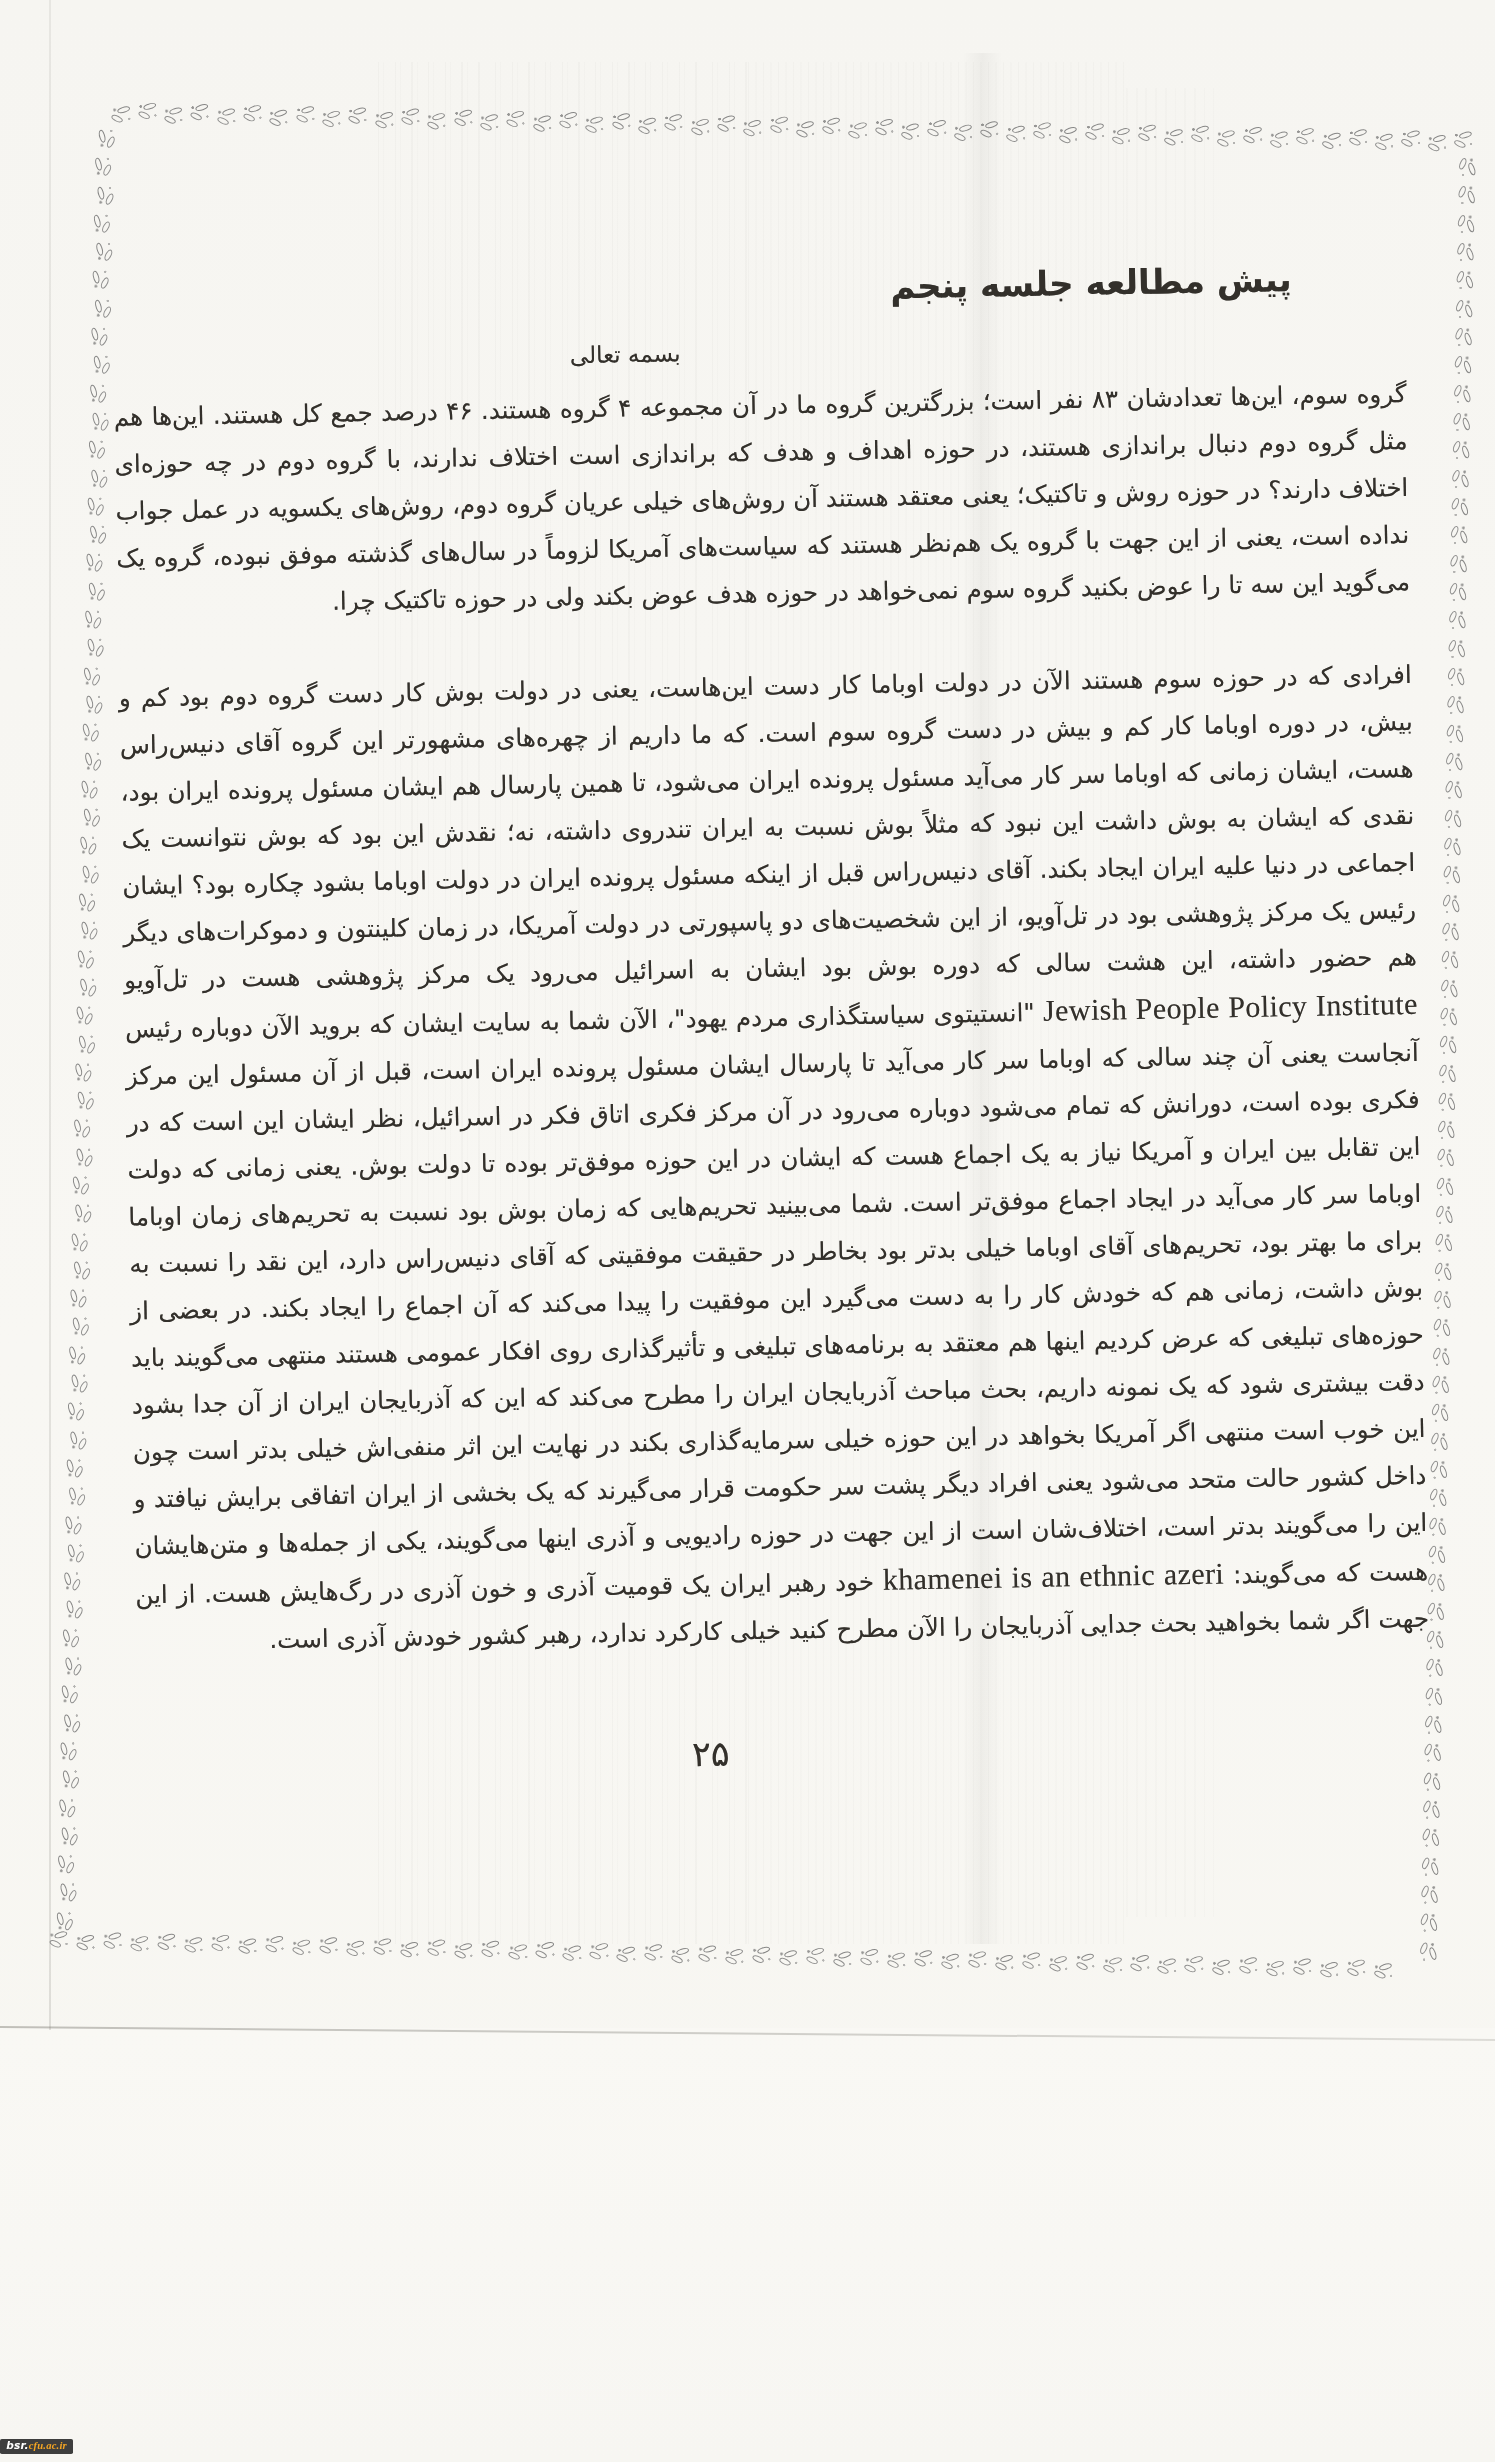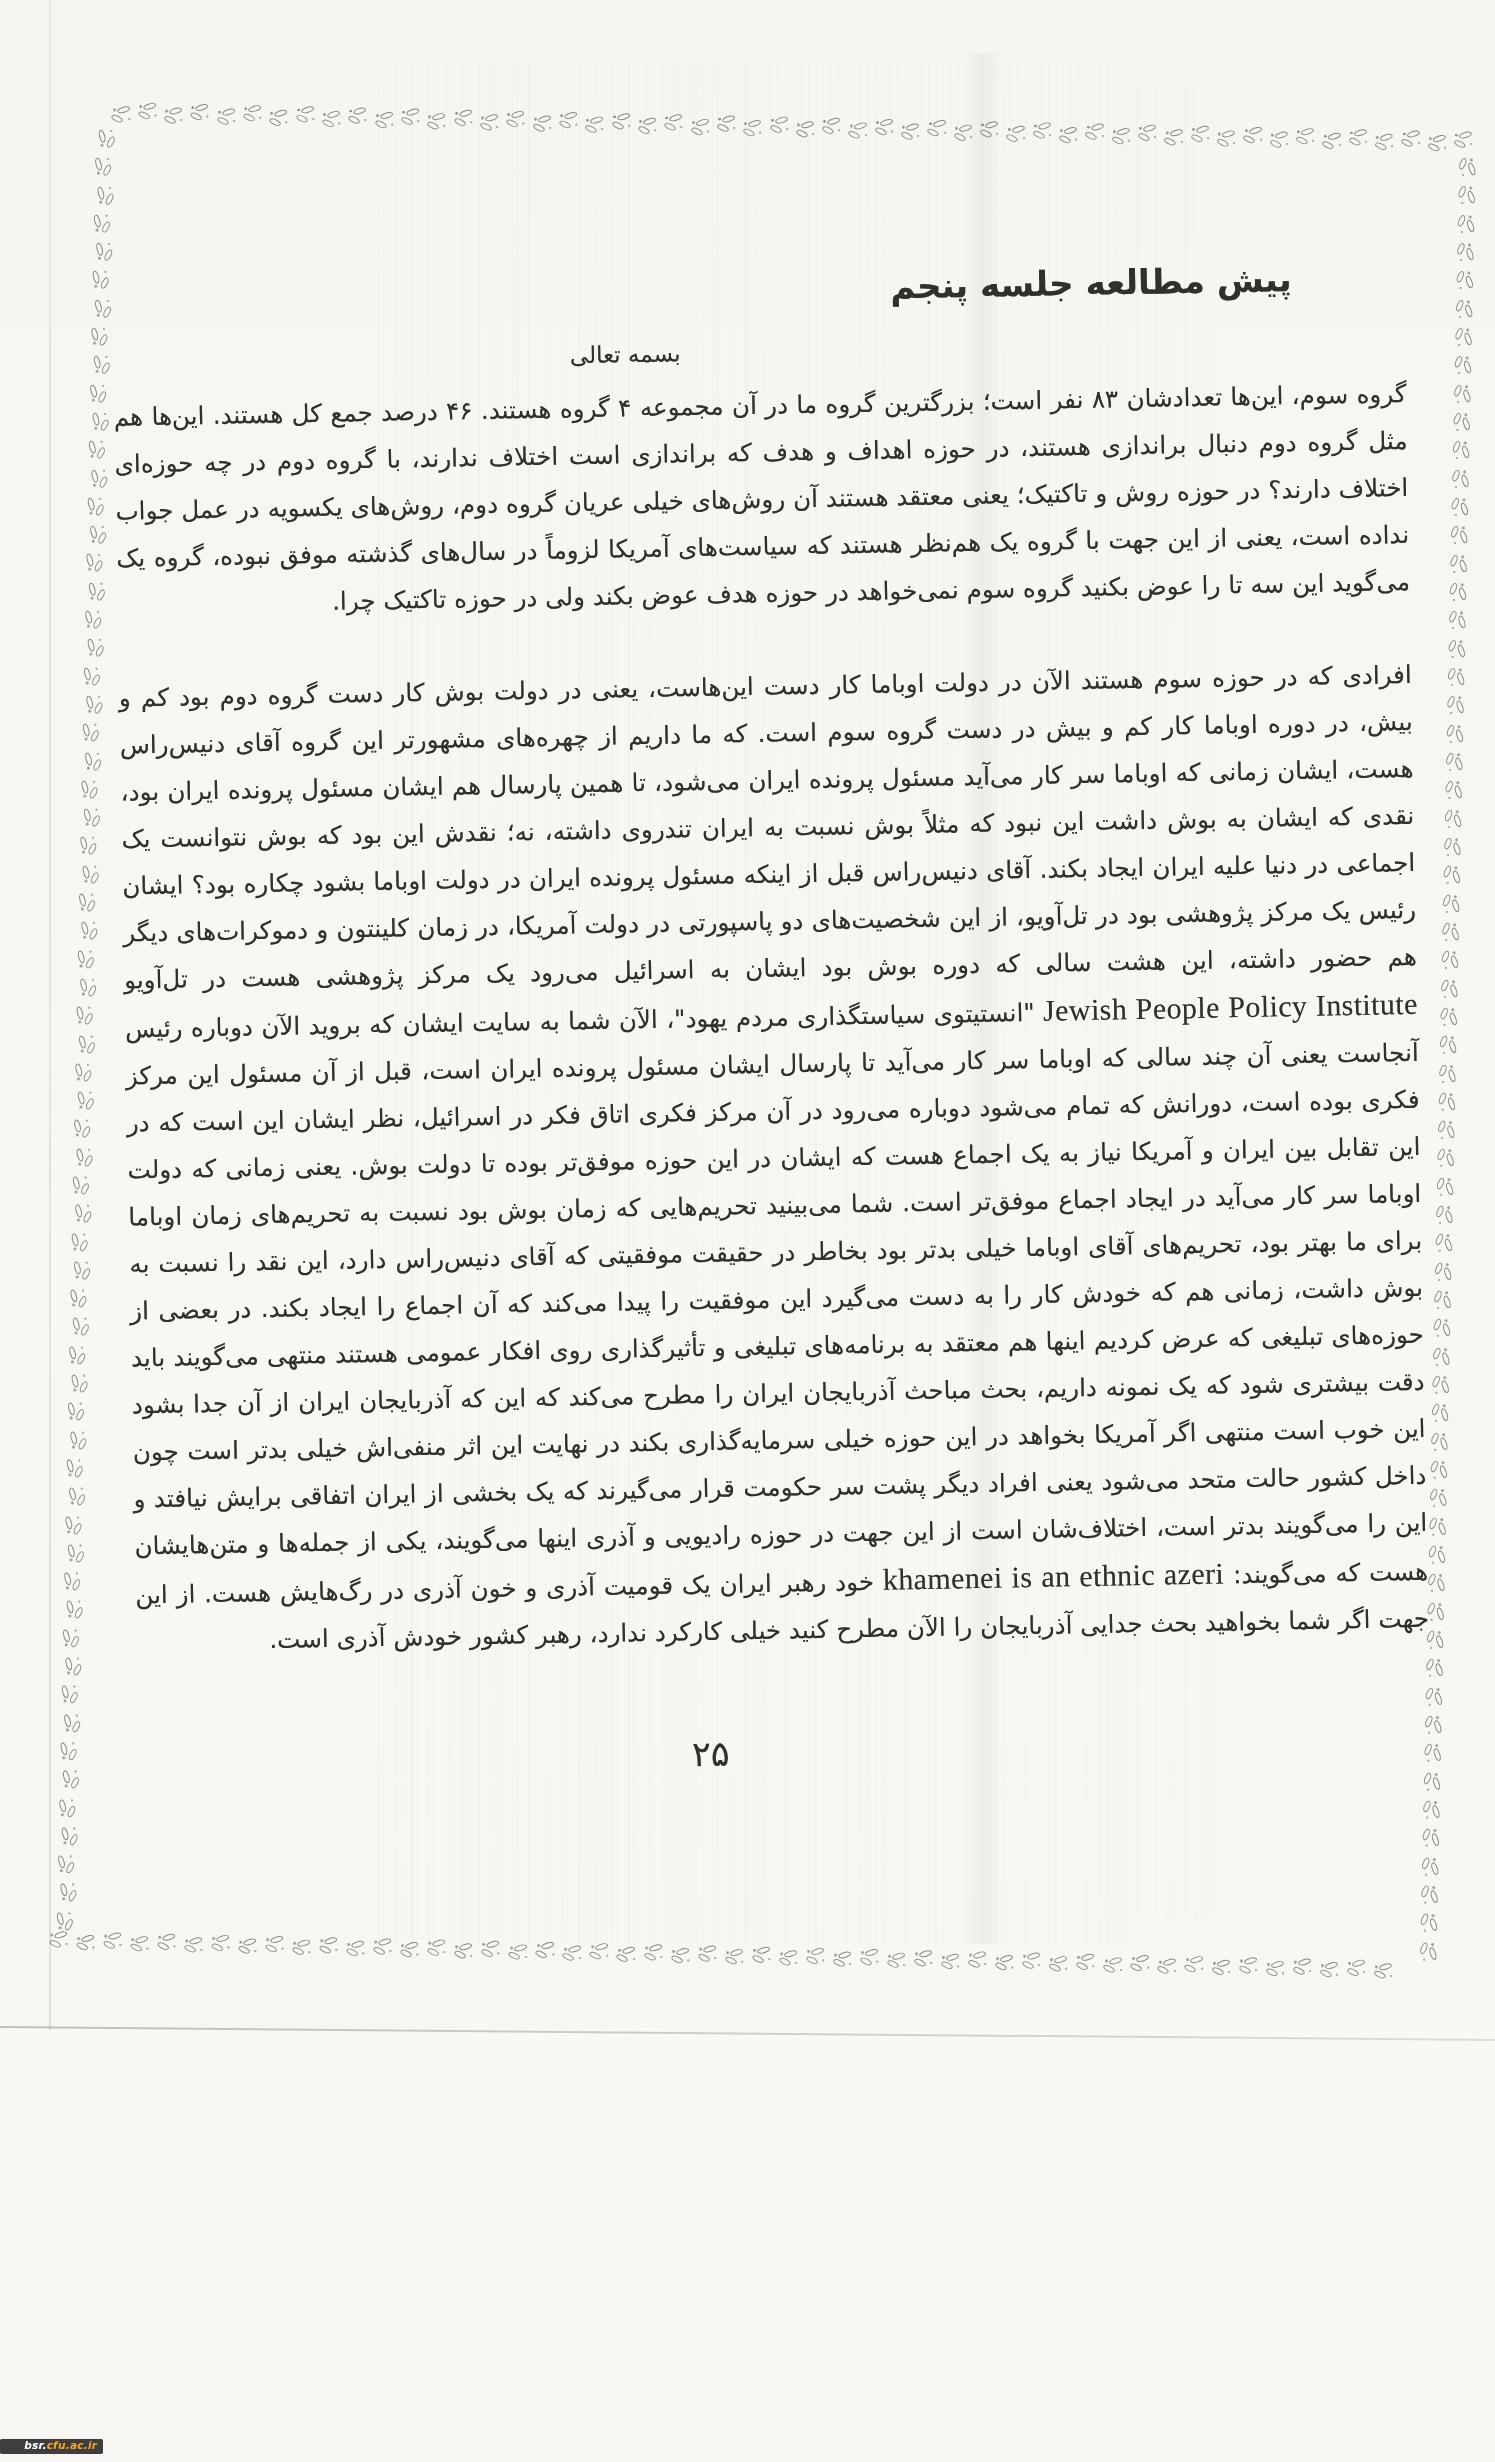--- a/index.html
+++ b/index.html
@@ -60,22 +60,22 @@
   .para{margin:0;text-align:justify;}
   .para.first{margin-top:12.3px;}
   .para + .para{margin-top:46px;}
   .latin{font-family:"Liberation Serif",serif;font-size:30px;letter-spacing:0.4px;white-space:nowrap;}
   .page-number{margin-top:76px;text-align:center;font-size:35px;letter-spacing:1.8px;
      transform:translateX(-74px);}
   
   .watermark{position:absolute;left:0;top:2439px;background:#3e3e3e;border-radius:1.8px;
      padding:0.9px 6.2px 2.6px 6.2px;font-size:10.6px;line-height:11.4px;font-style:italic;font-weight:bold;
      font-family:"DejaVu Sans",sans-serif;letter-spacing:0.2px;}
-  .wm-prefix{color:#ffffff;margin-left:18px;}
-  .wm-site{color:#f5a623;}
+  .wm-prefix{color:#ffffff;}
+  .wm-site{color:#f5a623;font-family:Liberation Serif, serif;}
 </style>
 </head>
 <body>
 
 <div class="streak s1"></div>
 <div class="streak s2"></div>
 <div class="streak s3"></div>
 <div class="streak s4"></div>
 <div class="below-edge"></div>
 <div class="edge-left"></div>

